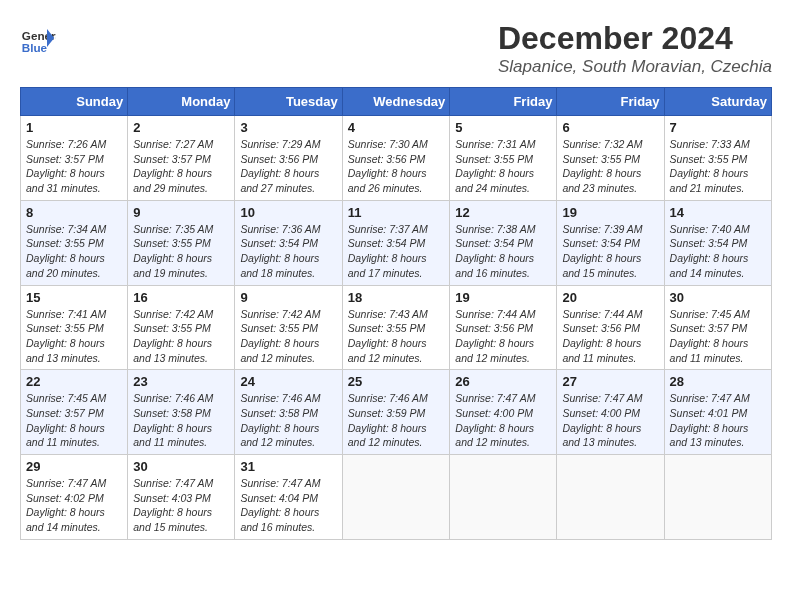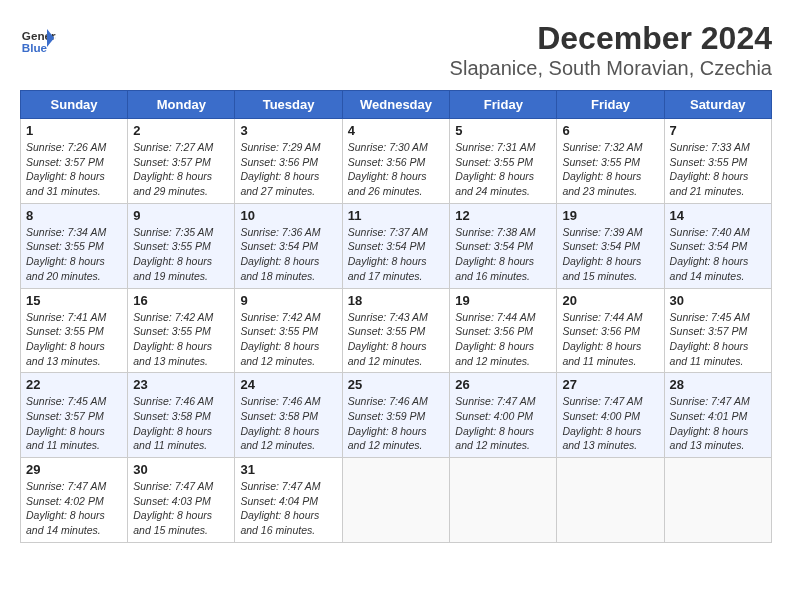--- a/index.html
+++ b/index.html
@@ -19,41 +19,41 @@
     .logo {
       display: flex;
       align-items: center;
       gap: 4px;
     }
     .logo-icon {
       width: 36px;
       height: 36px;
     }
     .title-block {
-      text-align: right;
     }
     .month-title {
       font-size: 32px;
       font-weight: bold;
       color: #333;
     }
     .location-title {
-      font-size: 20px;
+      font-size: 17px;
       color: #555;
+      font-style: italic;
     }
     .calendar {
       width: 100%;
       border-collapse: collapse;
       font-size: 11px;
     }
     .calendar th {
       background: #3b6dca;
       color: #fff;
       padding: 6px 4px;
-      text-align: center;
+      text-align: right;
       font-size: 13px;
       font-weight: bold;
       border: 1px solid #2a55aa;
     }
     .calendar td {
       border: 1px solid #ccc;
       padding: 4px 5px;
       vertical-align: top;
       min-height: 80px;
       width: 108px;

